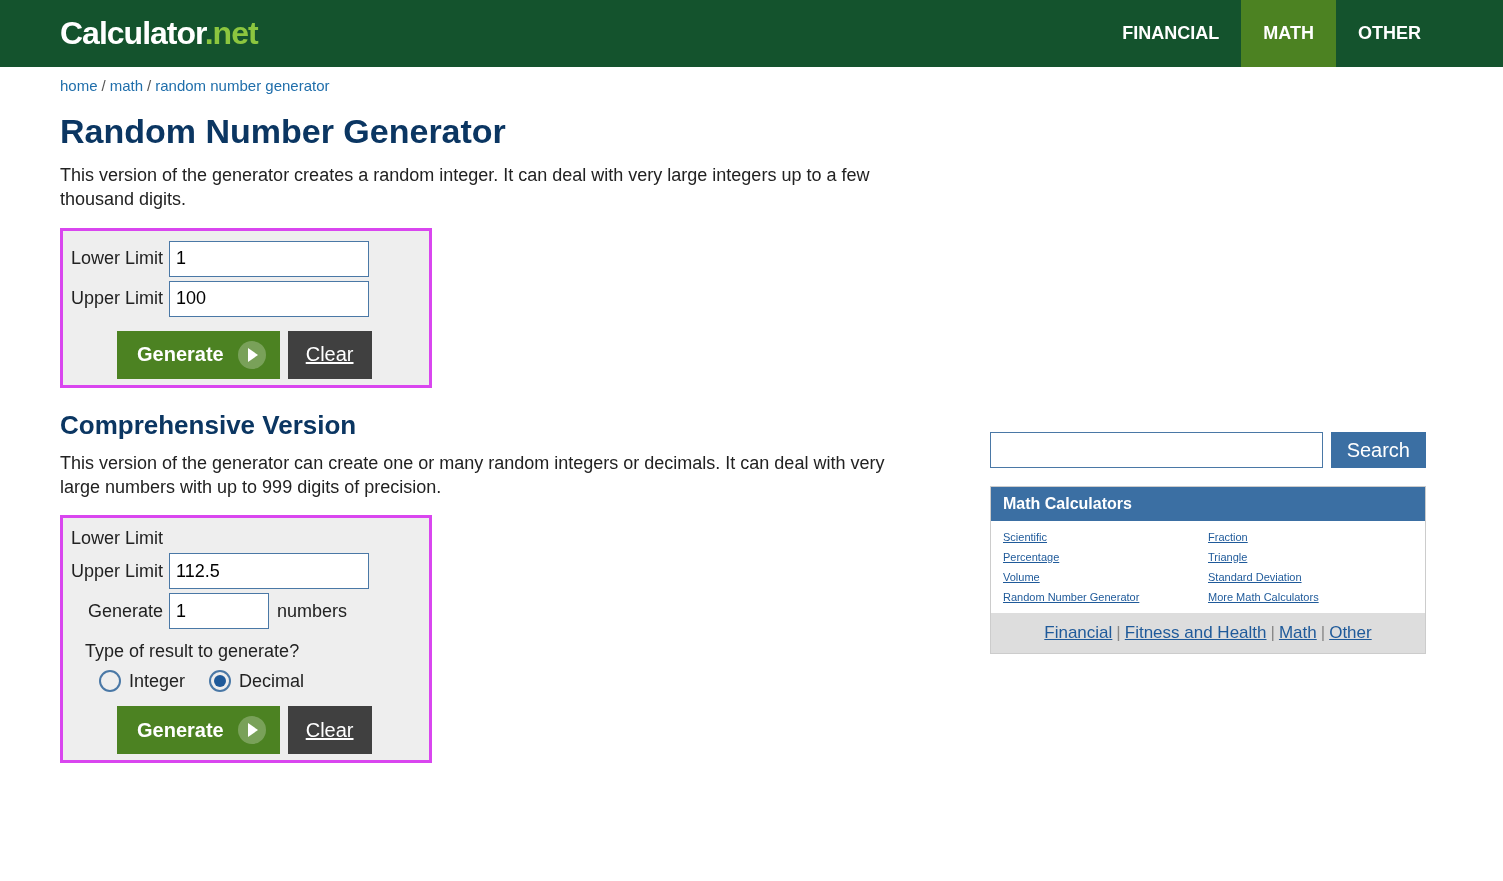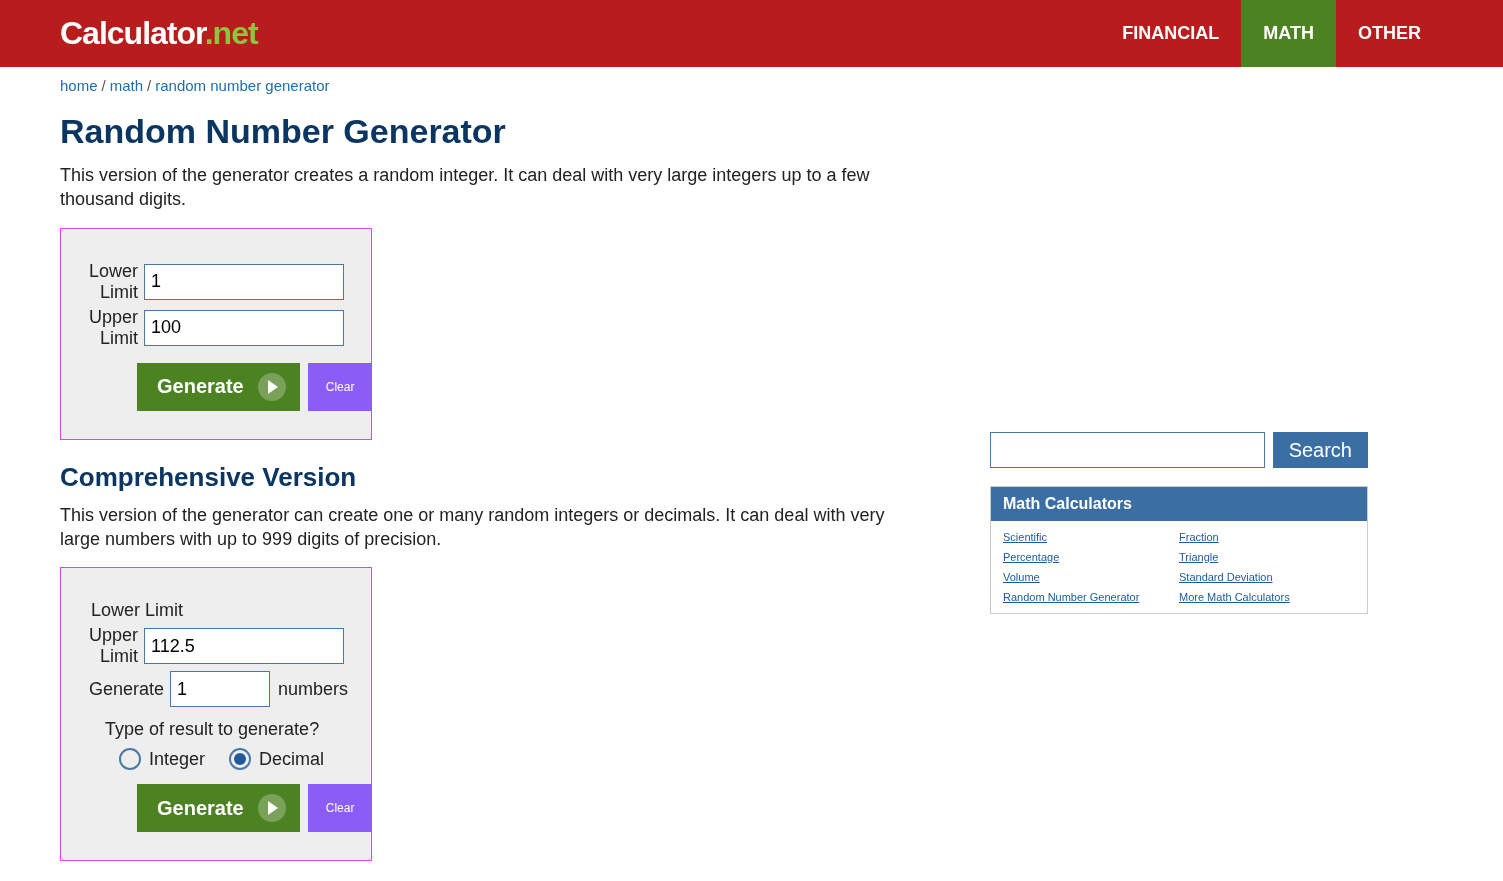--- a/index.html
+++ b/index.html
@@ -1,20 +1,20 @@
 <!DOCTYPE html>
 <html><head>
 <meta charset="utf-8">
 <style>
   * { box-sizing: border-box; margin: 0; padding: 0; }
   body { font-family: Arial, Helvetica, sans-serif; font-size: 16px; color: #222; }
   a { color: #0d6efd; }
 
   .header {
-    background: #b91c1c;
+    background: #14532d;
     display: flex;
     align-items: center;
     padding: 0 60px;
     height: 67px;
   }
   .logo {
     font-size: 32px;
     font-weight: bold;
     color: #fff;
     letter-spacing: -1px;
@@ -31,35 +31,35 @@
     padding: 0 22px;
     display: flex;
     align-items: center;
     height: 100%;
     cursor: pointer;
   }
   .nav-item.active { background: #4c8222; }
 
   .container { padding: 10px 60px 40px; display: flex; gap: 50px; align-items: flex-start; }
   .main { flex: 0 0 880px; max-width: 880px; }
-  .side { width: 378px; margin-top: 355px; }
+  .side { width: 436px; margin-top: 355px; }
 
   .breadcrumb { font-size: 15px; color: #1f6eab; margin-bottom: 10px; }
   .breadcrumb span { cursor: pointer; }
   .breadcrumb .sep { color: #555; padding: 0 4px; cursor: default;}
 
   h1 { color: #0b3662; font-size: 34px; margin: 18px 0 12px; font-weight: bold; }
   h2 { color: #0b3662; font-size: 26px; margin: 22px 0 10px; font-weight: bold; }
   p.desc { font-size: 18px; line-height: 1.35; color: #222; max-width: 860px; margin-bottom: 16px; }
 
   .panel {
     background: #eee;
-    border: 1px solid #d946ef;
-    padding: 28px;
-    width: 312px;
+    border: 3px solid #d946ef;
+    padding: 6px;
+    width: 372px;
   }
   .row { display: flex; align-items: center; margin: 4px 0; }
   .row label { width: 100px; text-align: right; padding-right: 6px; font-size: 18px; color: #222; }
   .row input[type="text"] {
     border: 1px solid #4a78a6;
     height: 36px;
     font-size: 18px;
     padding: 2px 6px;
     width: 200px;
     background: #fff;
@@ -93,22 +93,22 @@
     display: flex; align-items: center; justify-content: center;
   }
   .btn-generate .play::after {
     content: ''; width: 0; height: 0;
     border-left: 10px solid #fff;
     border-top: 7px solid transparent;
     border-bottom: 7px solid transparent;
     margin-left: 3px;
   }
   .btn-clear {
-    background: #8b5cf6; color: #fff; border: none;
-    font-size: 12px; padding: 10px 18px; cursor: pointer;
+    background: #404040; color: #fff; border: none;
+    font-size: 20px; padding: 10px 18px; cursor: pointer; text-decoration: underline;
   }
 
   .search-row { display: flex; gap: 8px; margin-bottom: 18px; }
   .search-row input {
     flex: 1; border: 1px solid #4a78a6; height: 36px; font-size: 16px; padding: 4px 8px;
   }
   .search-row button {
     background: #3b6fa3; color: #fff; border: none; font-size: 20px;
     padding: 4px 16px; cursor: pointer;
   }
@@ -221,15 +221,18 @@
           <a>Volume</a>
           <a>Random Number Generator</a>
         </div>
         <div class="col">
           <a>Fraction</a>
           <a>Triangle</a>
           <a>Standard Deviation</a>
           <a>More Math Calculators</a>
         </div>
       </div>
+      <div class="sidebox-foot">
+        <a>Financial</a><span class="sep">|</span><a>Fitness and Health</a><span class="sep">|</span><a>Math</a><span class="sep">|</span><a>Other</a>
+      </div>
     </div>
   </div>
 </div>
 
 </body></html>

